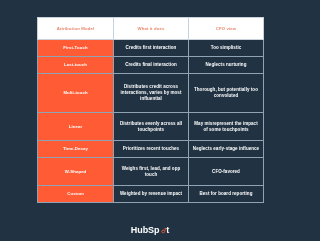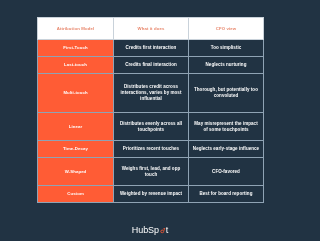--- a/index.html
+++ b/index.html
@@ -88,21 +88,21 @@
     width: 300px;
     text-align: center;
   }
 
   .logo-inner {
     display: inline-flex;
     align-items: baseline;
     justify-content: center;
     color: #ffffff;
     font-size: 9px;
-    font-weight: 400;
+    font-weight: 700;
     letter-spacing: -0.1px;
   }
   .logo-sprocket {
     display: inline-block;
     width: 6.5px;
     height: 6.5px;
     position: relative;
     margin: 0 0.2px;
     transform: translateY(0.4px);
   }

